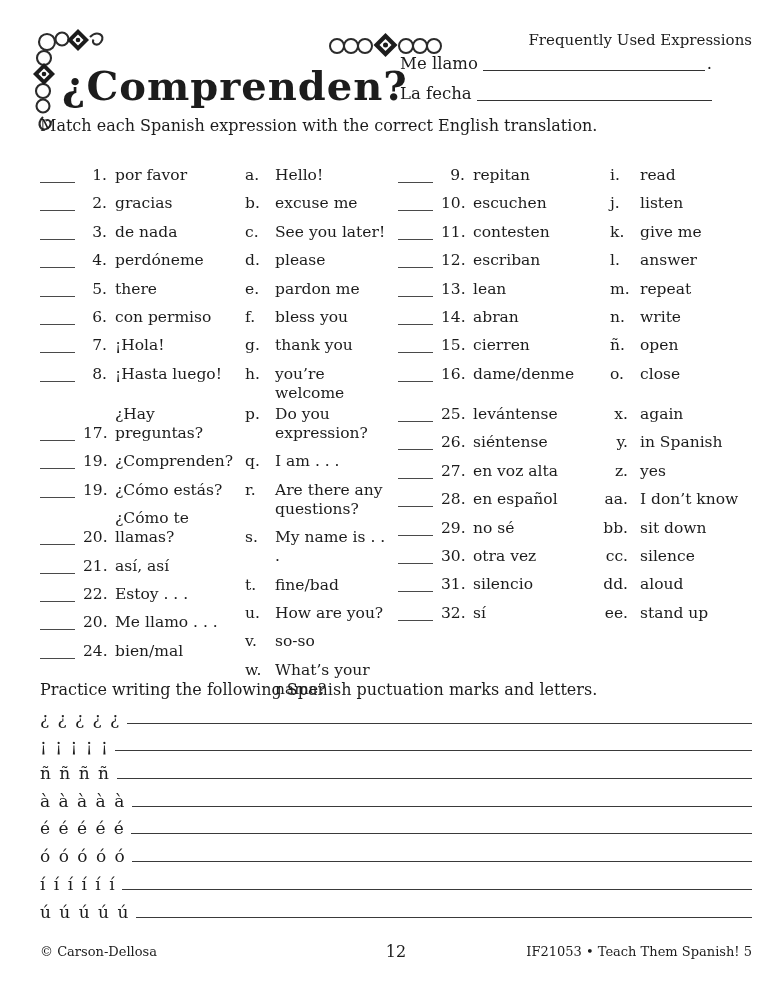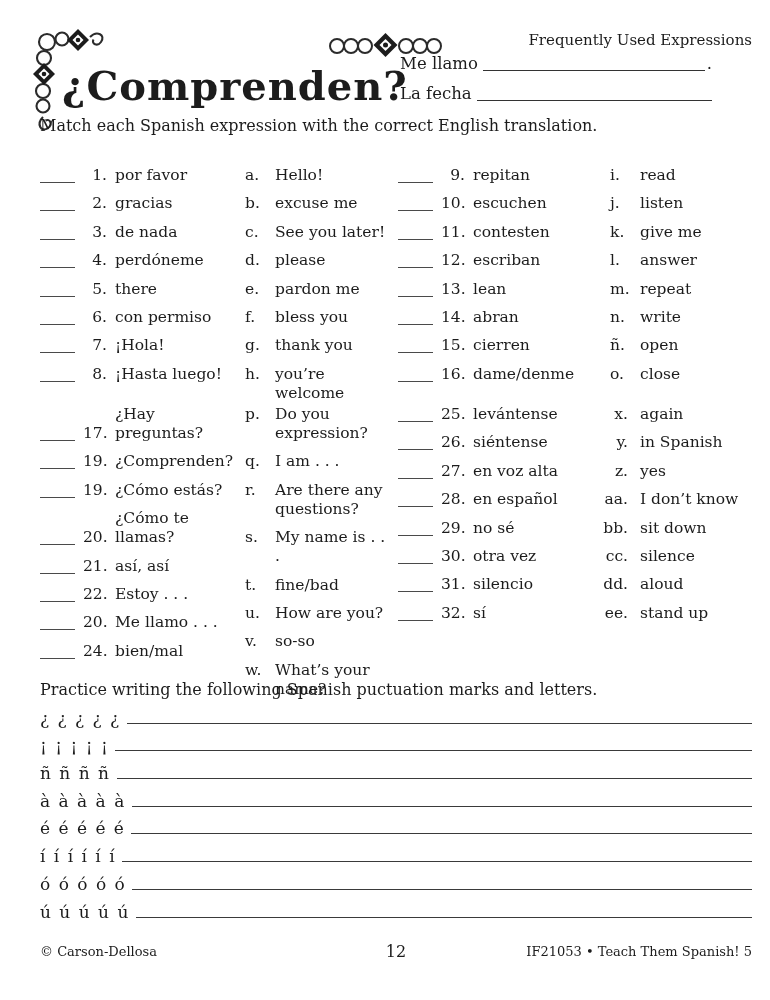--- a/index.html
+++ b/index.html
@@ -451,25 +451,25 @@
         </div>
         <div class="prow">
           <span class="pchars">à à à à à</span>
           <span class="pline"></span>
         </div>
         <div class="prow">
           <span class="pchars">é é é é é</span>
           <span class="pline"></span>
         </div>
         <div class="prow">
+          <span class="pchars">ó ó ó ó ó</span>
+          <span class="pline"></span>
+        </div>
+        <div class="prow">
           <span class="pchars">í í í í í í</span>
-          <span class="pline"></span>
-        </div>
-        <div class="prow">
-          <span class="pchars">ó ó ó ó ó</span>
           <span class="pline"></span>
         </div>
         <div class="prow">
           <span class="pchars">ú ú ú ú ú</span>
           <span class="pline"></span>
         </div>
       </div>
   </div>
 
   <div class="footer">

